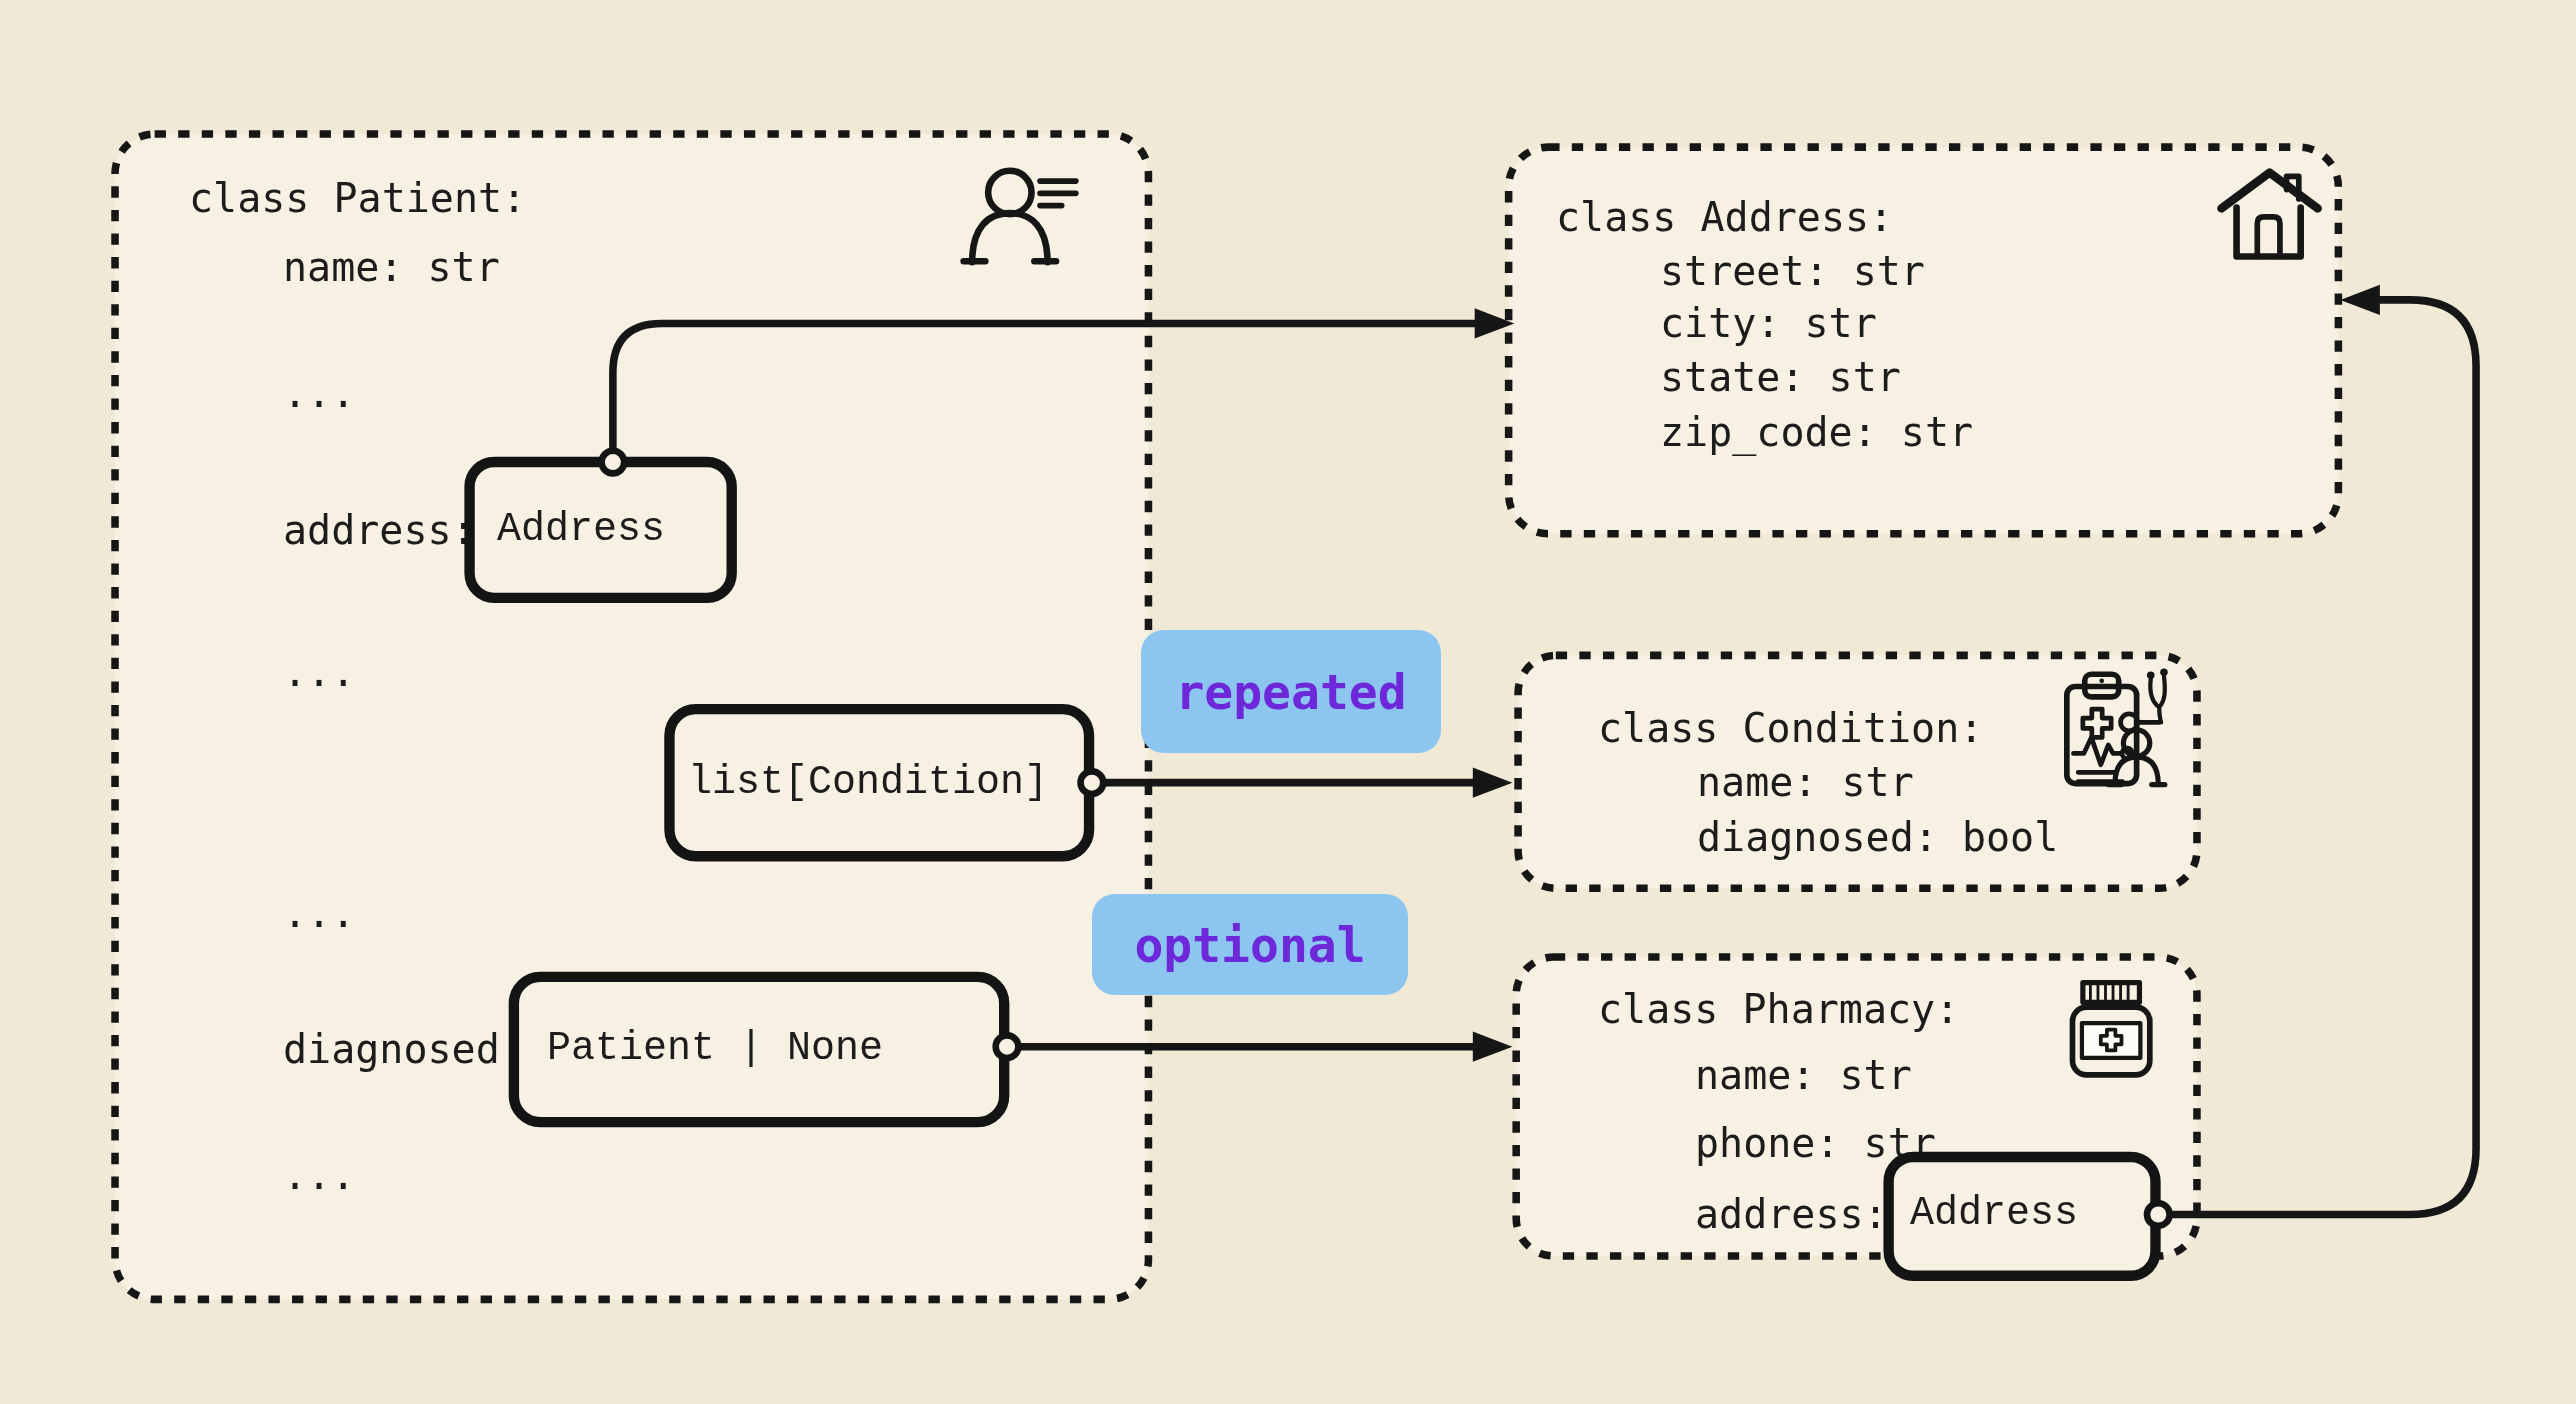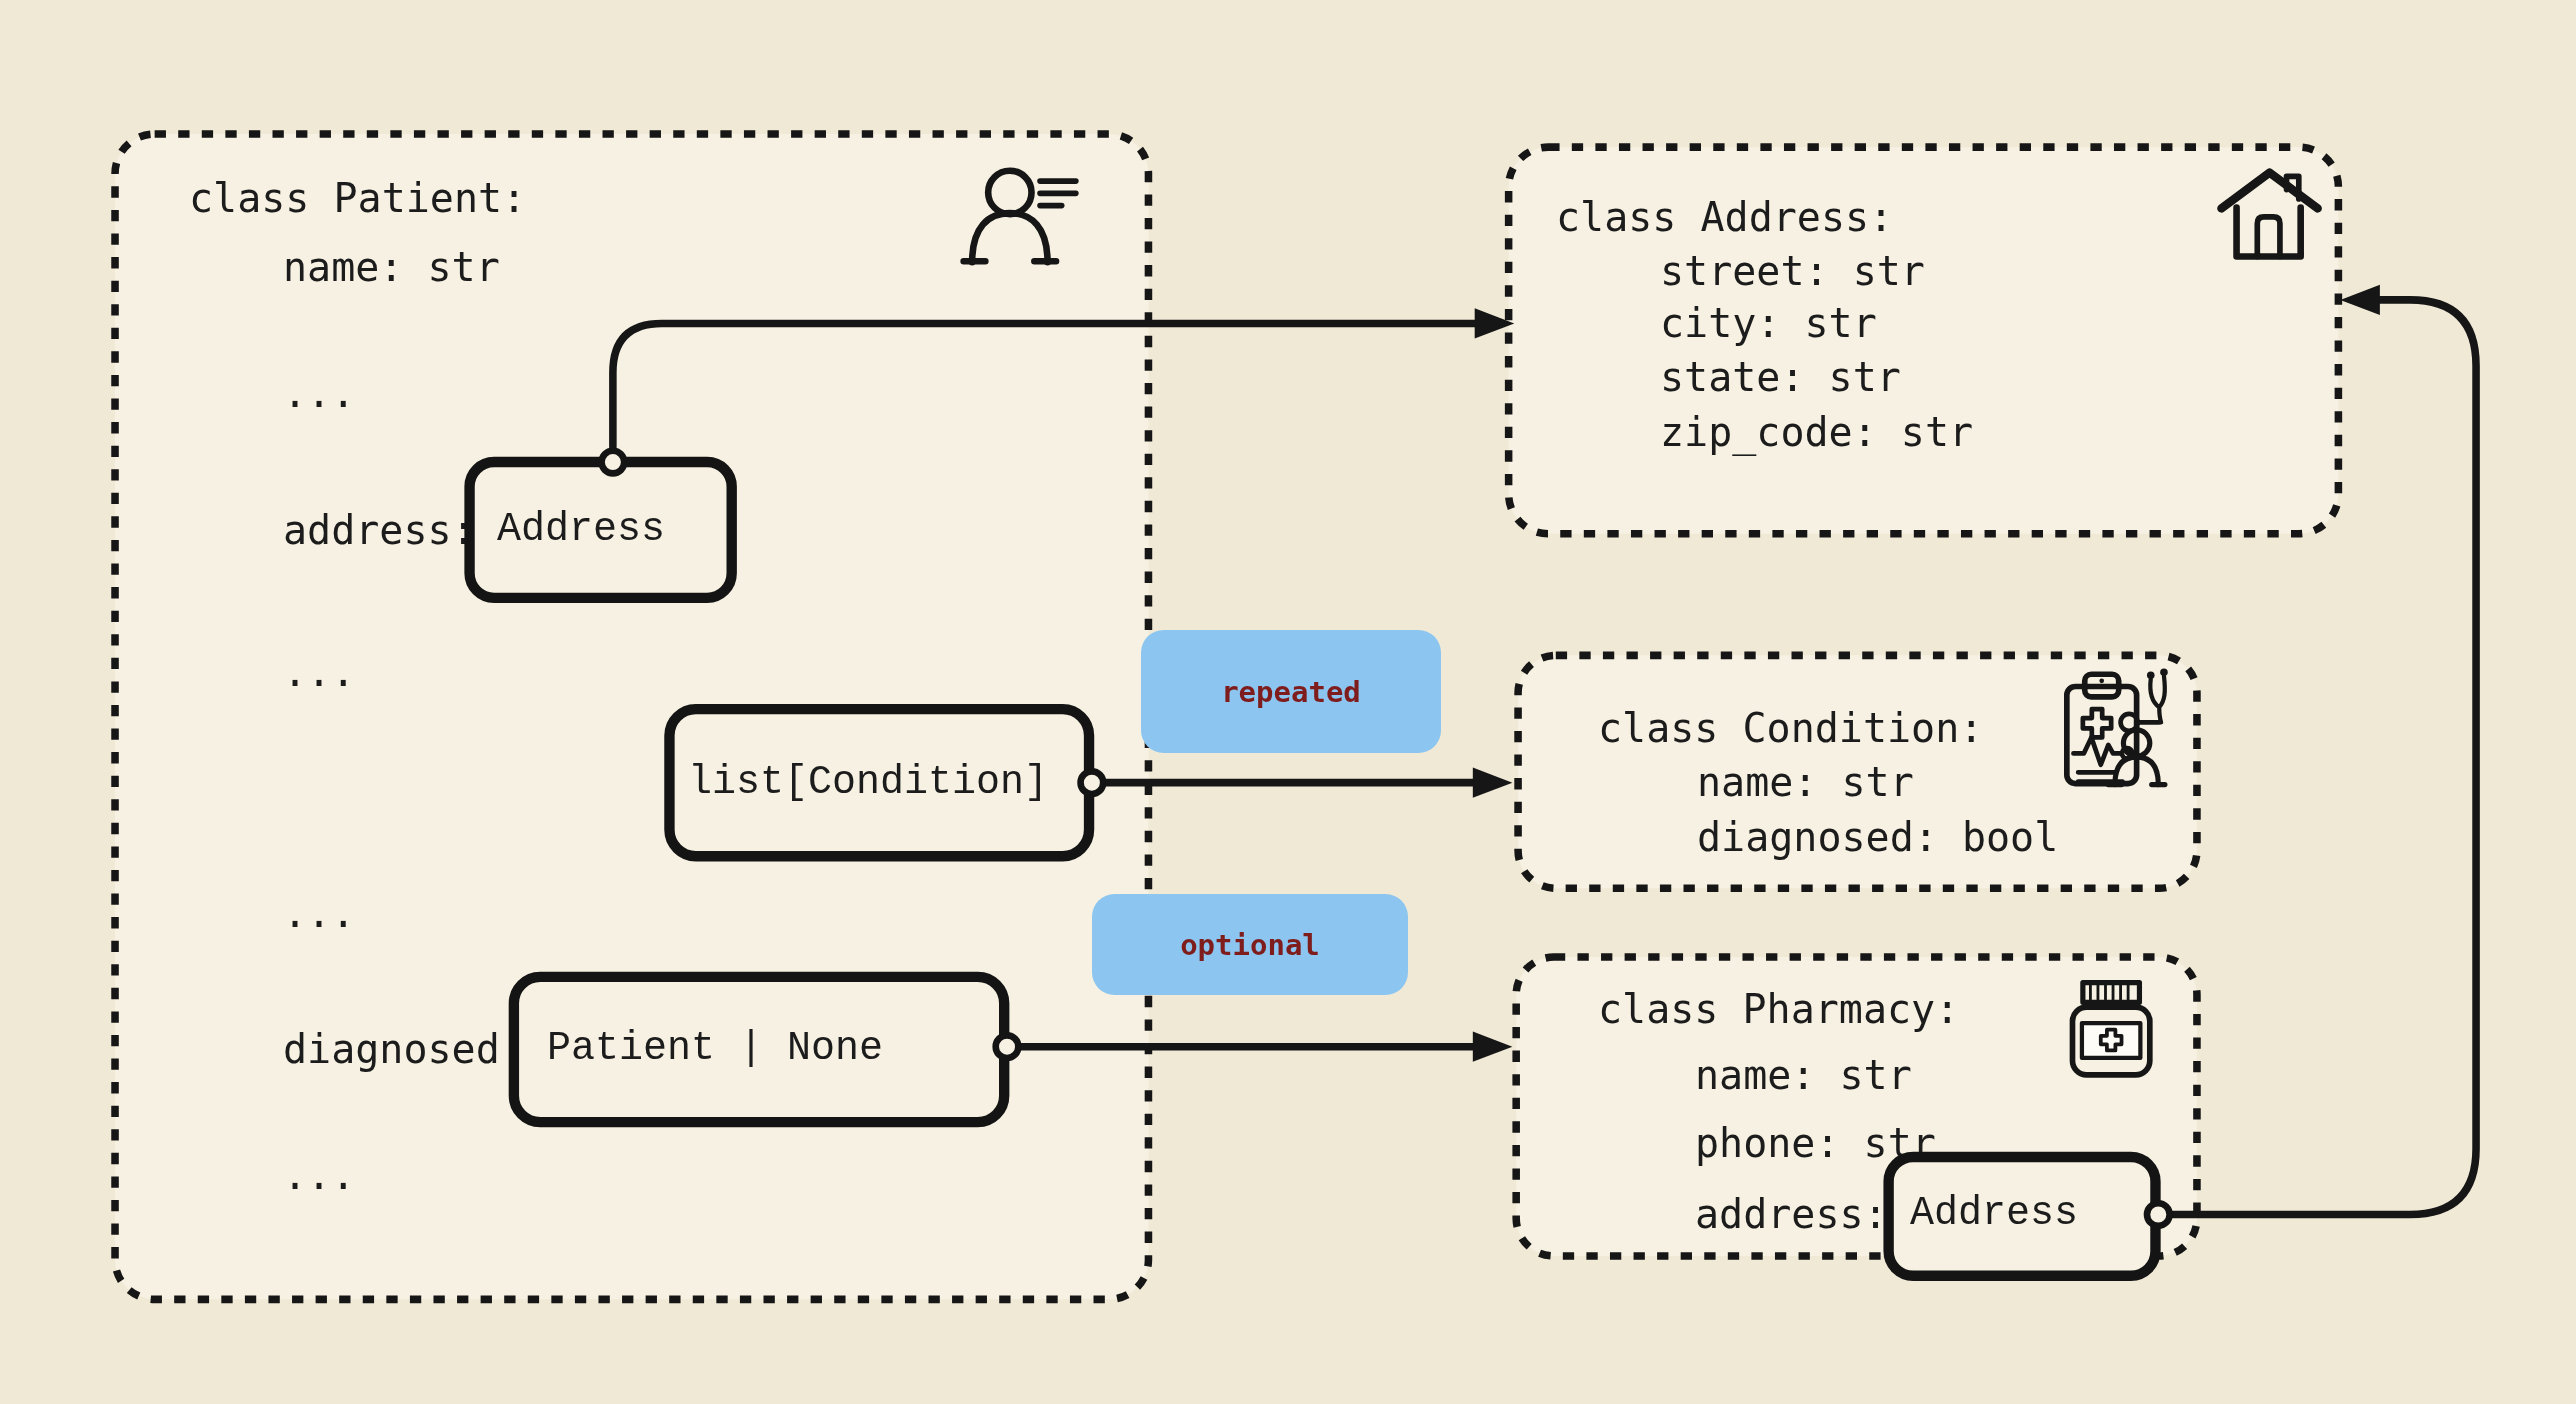--- a/index.html
+++ b/index.html
@@ -4,21 +4,21 @@
 <style>
   html,body{margin:0;padding:0;background:#f0e9d6;}
   .canvas{position:relative;width:2576px;height:1405px;background:#f0e9d6;overflow:hidden;
           font-family:"DejaVu Sans Mono","Liberation Mono",monospace;}
   svg.layer{position:absolute;left:0;top:0;pointer-events:none;}
   .code{position:absolute;transform:translateY(-50%);font-size:40px;color:#1c1c1c;
         white-space:pre;letter-spacing:0;line-height:1;z-index:2;text-align:right;}
   .toptext{z-index:4;font-family:Liberation Mono, monospace;}
   .pill{position:absolute;z-index:4;border-radius:22.6px;background:#8cc6f0;
         display:flex;align-items:center;justify-content:center;}
-  .pill span{font-size:29px;font-weight:bold;color:#7f1d1d;white-space:pre;}
+  .pill span{font-size:48px;font-weight:bold;color:#6d28d9;white-space:pre;}
   .z1{z-index:1;} .z3{z-index:3;}
 </style>
 </head>
 <body>
 
 <div class="canvas">
 
   <svg class="layer z1" width="2576" height="1405" viewBox="0 0 2732 1490">
     <g fill="#f6f1e2" stroke="#161616" stroke-width="8" stroke-dasharray="12 13">
       <rect x="122" y="142" width="1096" height="1236" rx="42"></rect>

